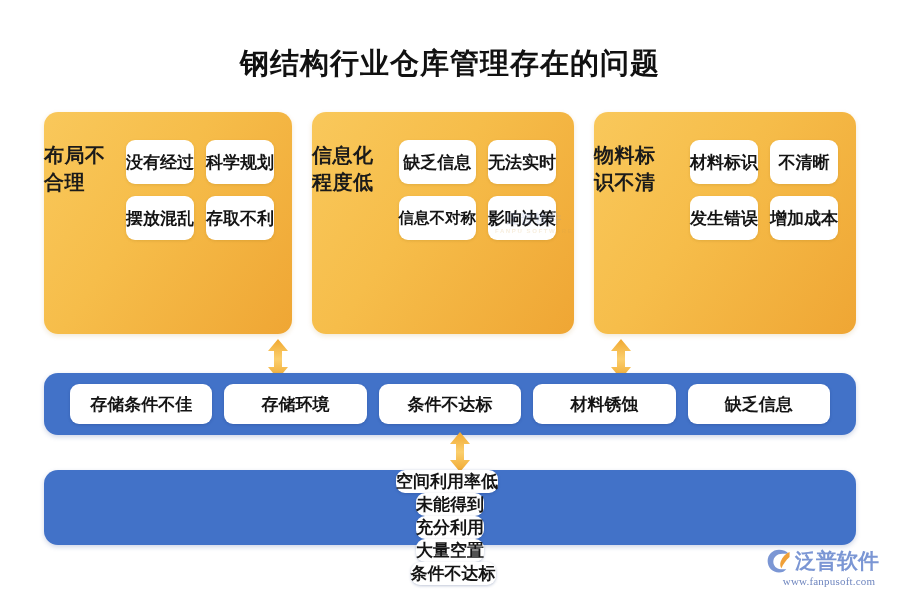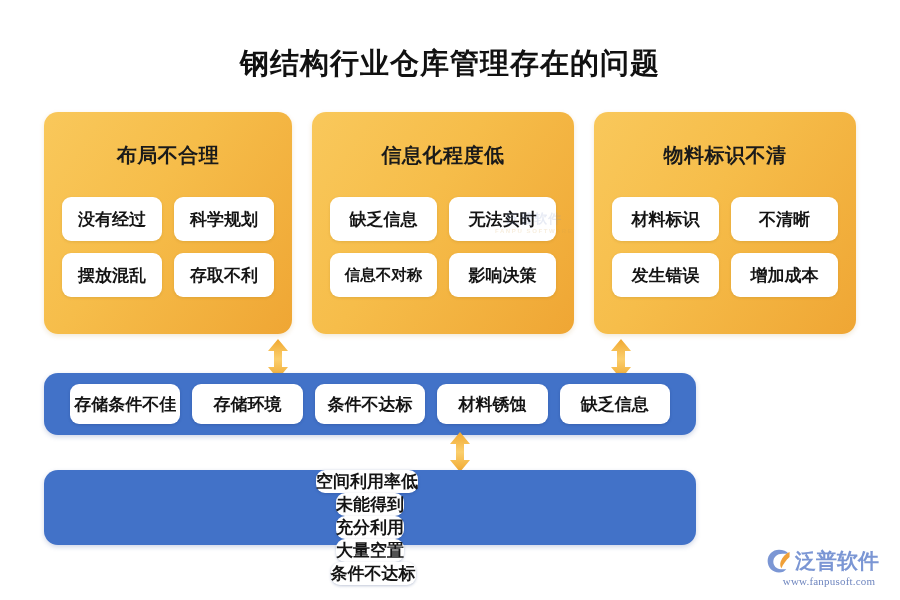--- a/index.html
+++ b/index.html
@@ -49,22 +49,22 @@
   }
 
   .card {
     width: 248px;
     height: 222px;
     border-radius: 14px;
     background: linear-gradient(125deg, #f9c85b 0%, #f6bd4a 42%, #efa634 100%);
     box-shadow: 0 2px 5px rgba(180,130,30,0.18);
     position: relative;
     display: flex;
-    flex-direction: column;
-    align-items: center;
+    flex-direction: row;
+    align-items: flex-start;
   }
   .card.wide { width: 262px; }
 
   .card-title {
     margin-top: 30px;
     font-size: 20px;
     font-weight: bold;
     color: #1a1a1a;
     letter-spacing: 0.5px;
   }
@@ -90,21 +90,21 @@
     color: #141414;
     box-shadow: 0 1px 3px rgba(150,110,20,0.20);
     white-space: nowrap;
   }
   .chip.tight { font-size: 15.5px; }
 
   
   .bar {
     position: absolute;
     left: 44px;
-    width: 652px;
+    width: 812px;
     background: #4272c8;
     border-radius: 14px;
     display: flex;
     align-items: center;
     justify-content: space-between;
     padding: 0 26px;
     box-shadow: 0 2px 5px rgba(40,70,140,0.22);
     font-family: Liberation Serif, serif;
   }
   #bar-storage { top: 373px; height: 62px; }

